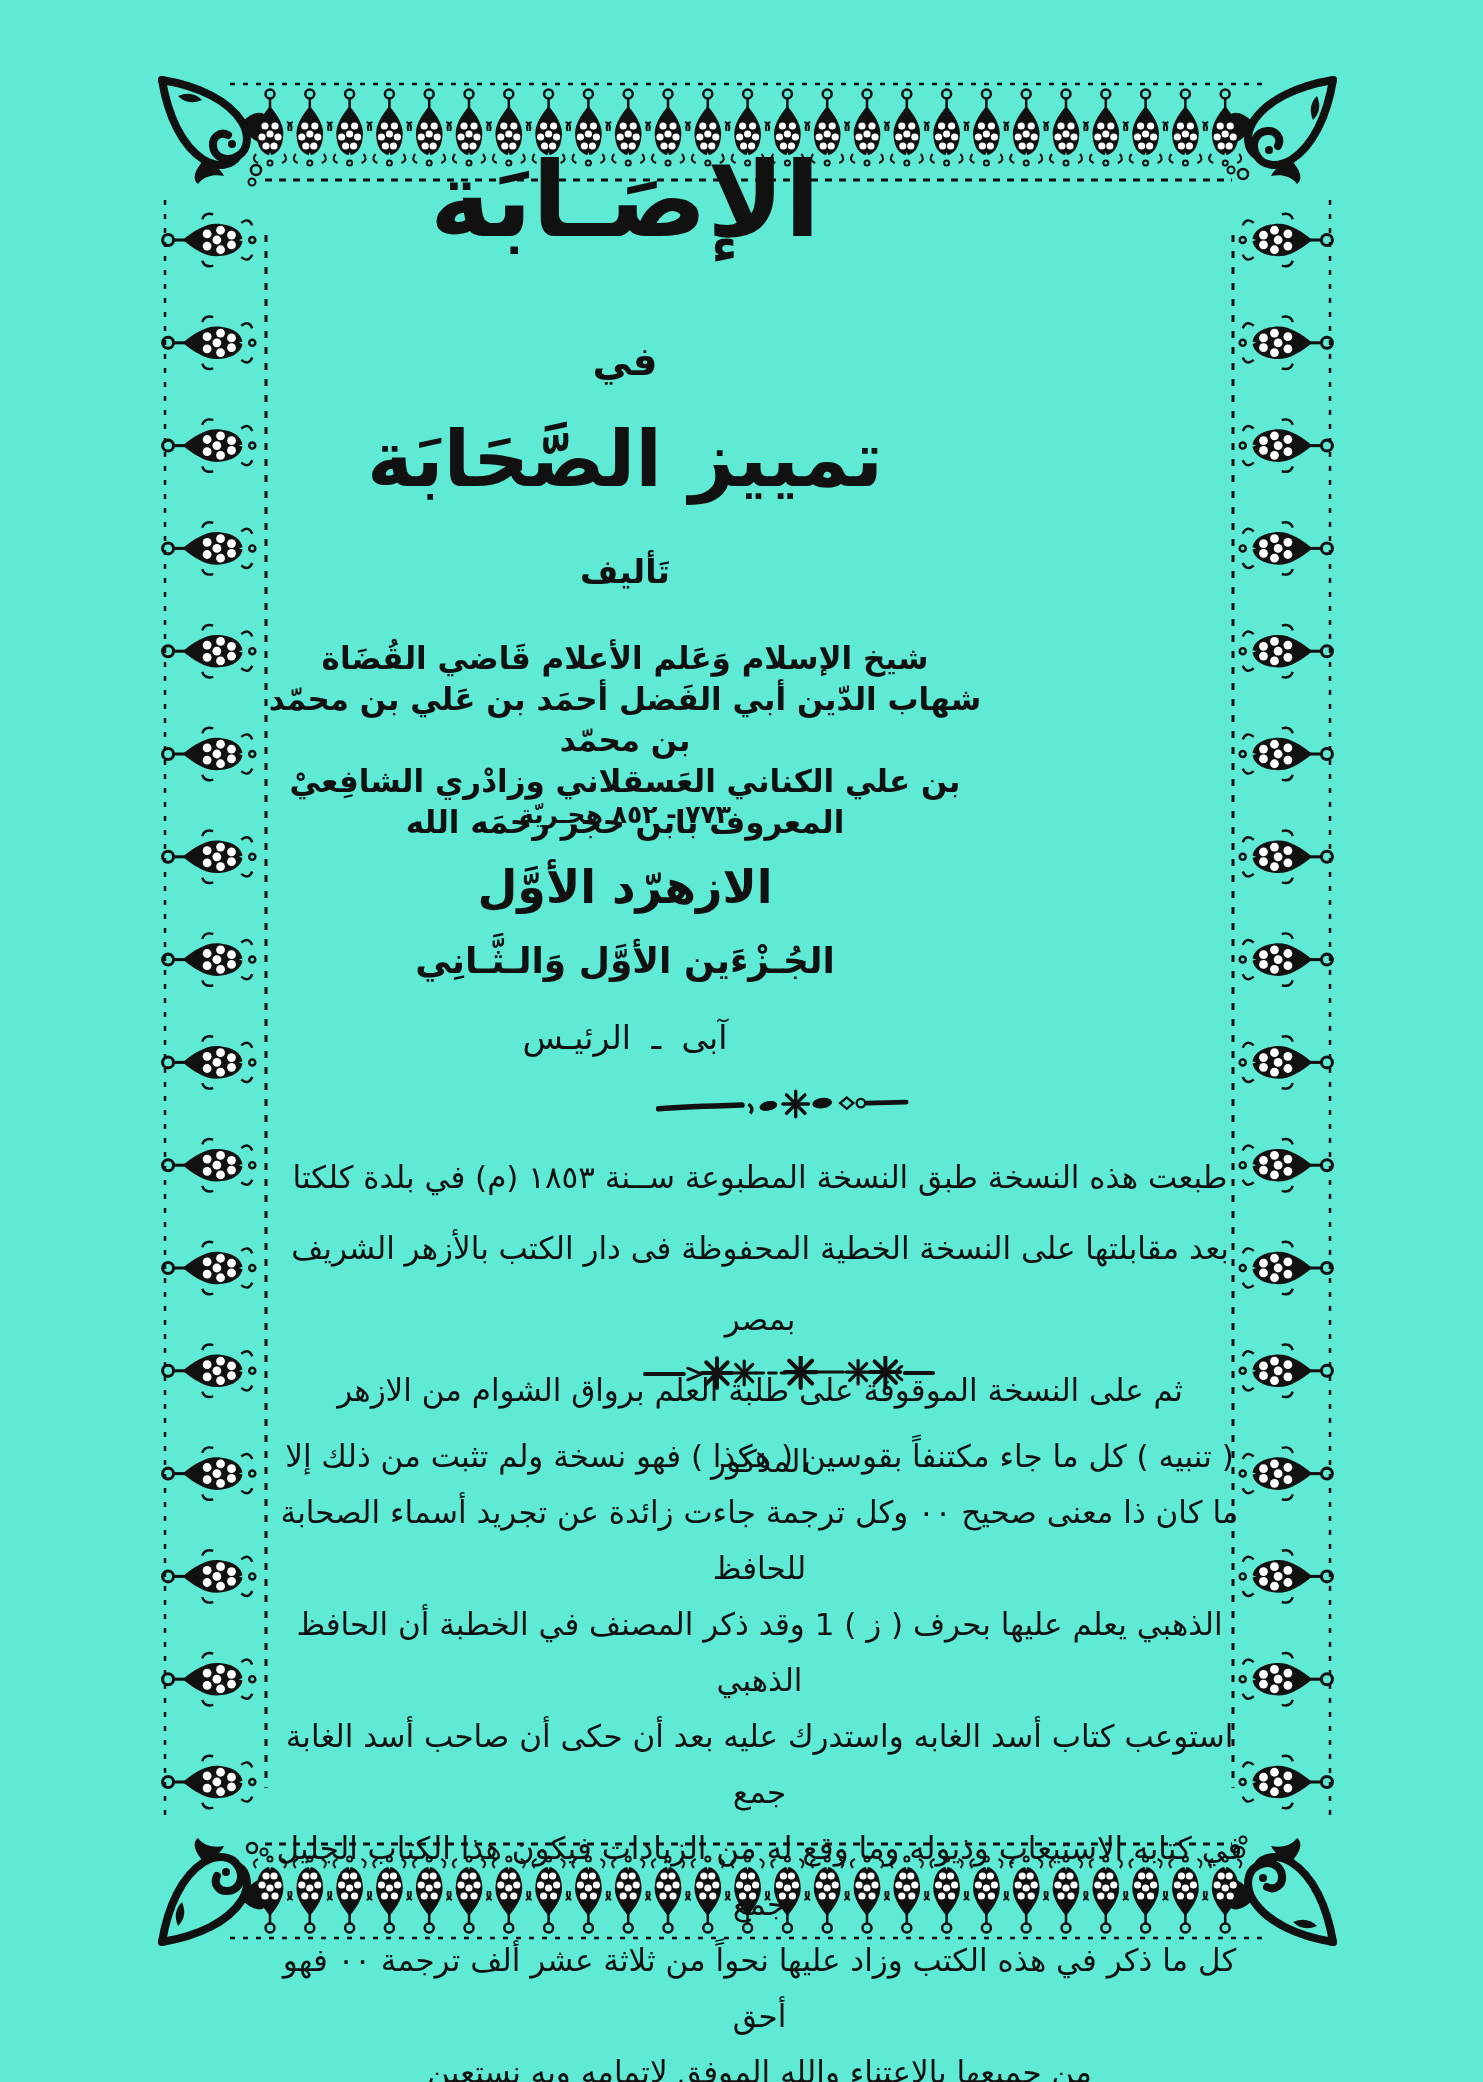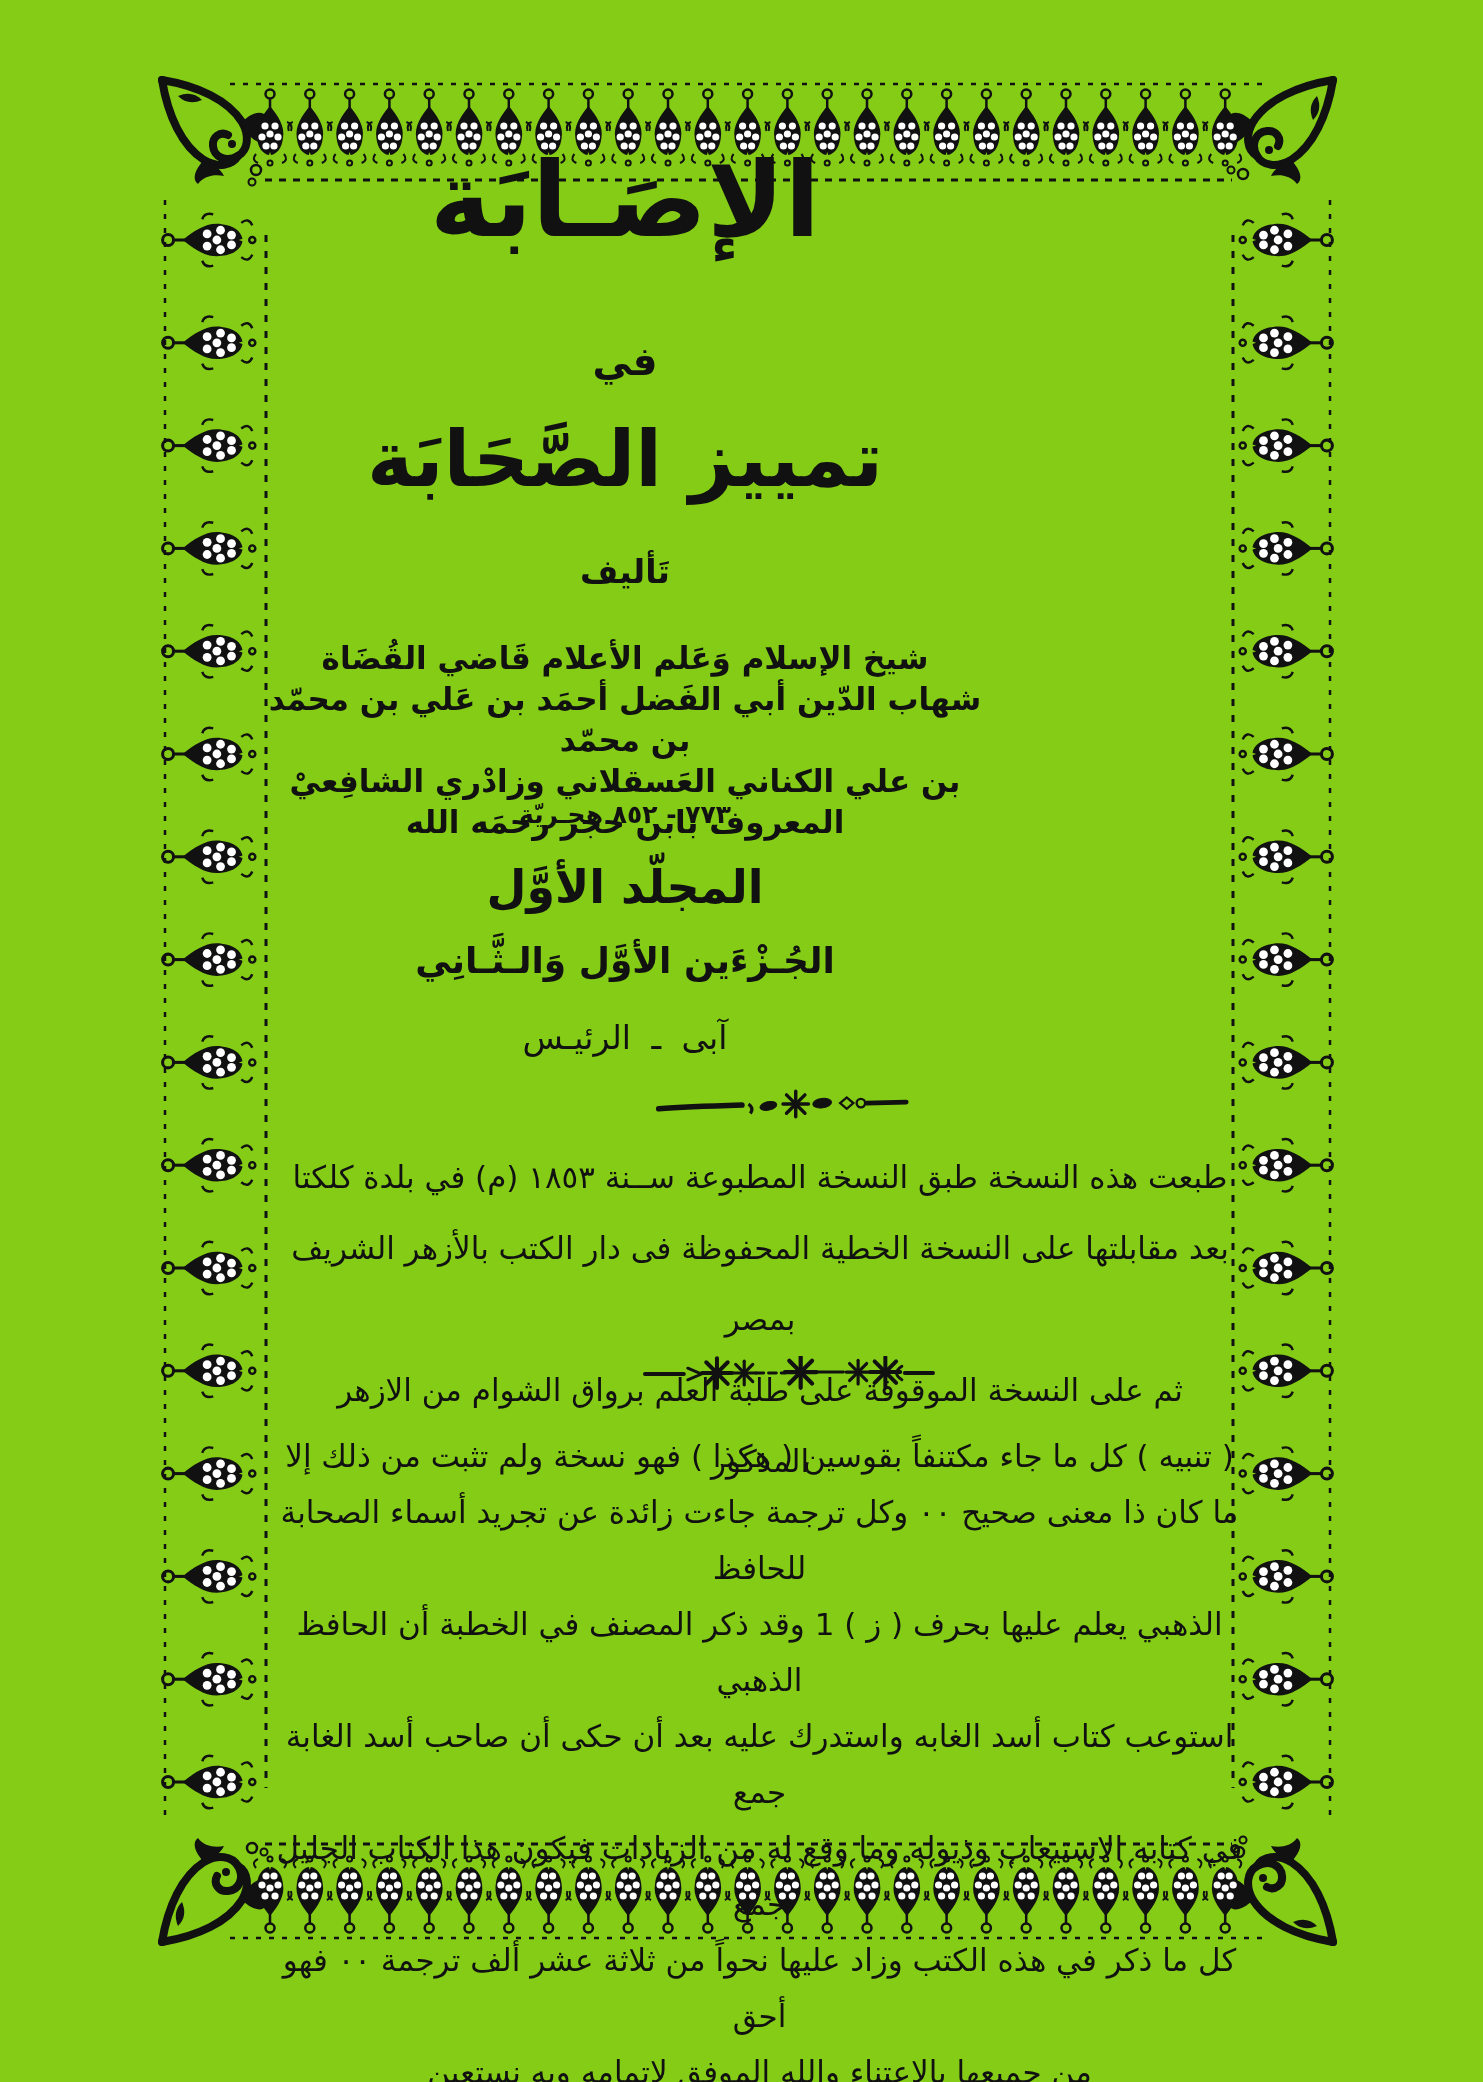--- a/index.html
+++ b/index.html
@@ -1,20 +1,20 @@
 <!DOCTYPE html>
 <html lang="ar"><head>
 <meta charset="utf-8">
 <style>
   html,body{margin:0;padding:0;background:#e8e8e8;}
   .page{
     position:relative;
     width:1483px;height:2082px;
     margin:0 auto;
-    background:#84cc16;
+    background:#5eead4;
     font-family:"DejaVu Sans",sans-serif;
     color:#111111;
     overflow:hidden;
   }
   .abs{position:absolute;}
   .ctr{text-align:center;}
   .col{left:245px;width:760px;}
   .t-main{top:148px;font-size:104px;font-weight:bold;line-height:1;}
   .t-fi{top:342px;font-size:39px;font-weight:bold;line-height:1;}
   .t-sub{top:420px;font-size:78px;font-weight:bold;line-height:1;}
@@ -175,21 +175,21 @@
 
   <div class="abs ctr col taalif">تَأليف</div>
   <div class="abs ctr col authors">
     <div>شيخ الإسلام وَعَلم الأعلام قَاضي القُضَاة</div>
     <div>شهاب الدّين أبي الفَضل أحمَد بن عَلي بن محمّد بن محمّد</div>
     <div>بن علي الكناني العَسقلاني وزادْري الشافِعيْ</div>
     <div>المعروف بابن حجر رحمَه الله</div>
   </div>
   <div class="abs ctr col dates" dir="ltr">٧٧٣ - ٨٥٢ هجـريّة</div>
 
-  <div class="abs ctr col vol">المجلّد الأوَّل</div>
+  <div class="abs ctr col vol">الازهرّد الأوَّل</div>
   <div class="abs ctr col parts">الجُـزْءَين الأوَّل وَالـثَّـانِي</div>
   <div class="abs ctr col range">آبى ـ الرئيـس</div>
 
   <svg class="abs divider-svg" style="left:650px;top:1088px" width="265" height="34" viewBox="0 0 270 36">
     <g stroke="#111" fill="#111">
       <path d="M4,22 C30,20 60,19 92,18" stroke-width="6" fill="none" stroke-linecap="round"></path>
       <path d="M101,27 q4,-6 -2,-10" stroke-width="3.5" fill="none"></path>
       <ellipse cx="120" cy="19" rx="9" ry="4.5" transform="rotate(-12 120 19)"></ellipse>
       <use href="#ast" transform="translate(149,17) scale(1.5)"></use>
       <ellipse cx="177" cy="16" rx="10" ry="5" transform="rotate(-8 177 16)"></ellipse>

